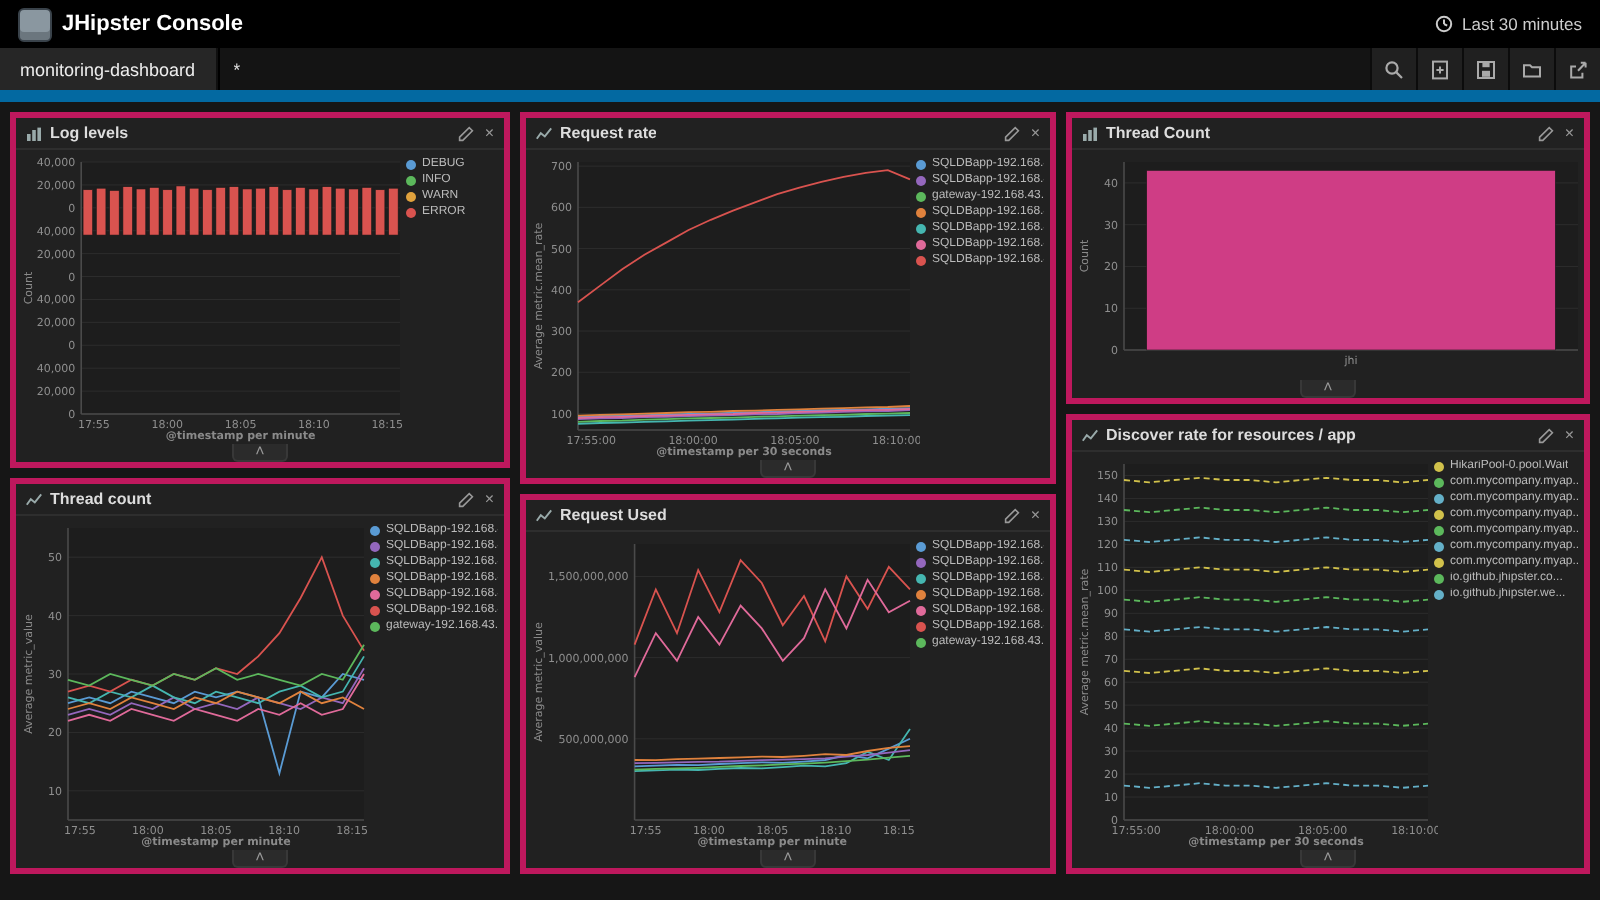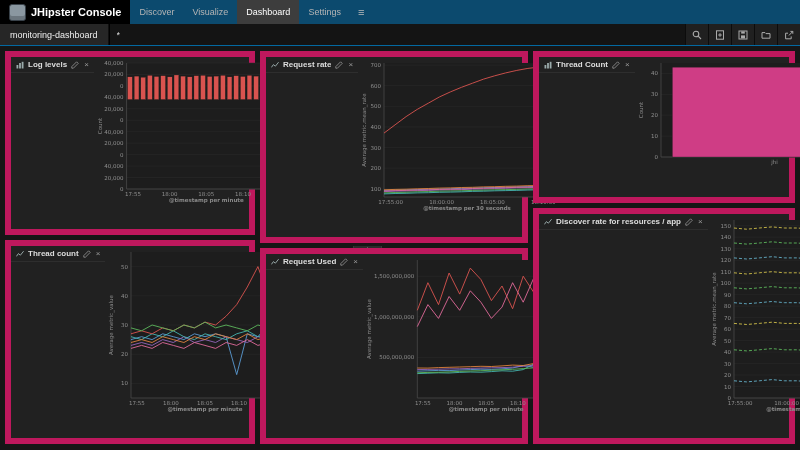--- a/index.html
+++ b/index.html
@@ -1,44 +1,44 @@
 <!DOCTYPE html>
 <html><head>
 <meta charset="utf-8">
 <style>
   html,body{margin:0;padding:0;}
   body{width:800px;height:450px;background:#161616;font-family:"Liberation Sans",sans-serif;overflow:hidden;}
   svg text{font-family:"DejaVu Sans",sans-serif;}
 
   
-  .navbar{height:24px;background:#0c4a6e;display:flex;align-items:stretch;color:#ccc;}
+  .navbar{height:24px;background:#000000;display:flex;align-items:stretch;color:#ccc;}
   .brand{display:flex;align-items:center;gap:5px;padding:0 9px;background:#000;}
   .logo{width:15px;height:15px;border-radius:3px;background:#8a97a0;border:1px solid #39424a;box-shadow:inset 0 -4px 0 #6b767e;}
   .brand-title{color:#fff;font-size:11px;font-weight:bold;white-space:nowrap;}
   .nav-items{display:flex;align-items:stretch;font-size:9px;}
   .nav-item{padding:0 9px;display:flex;align-items:center;color:#b5b5b5;cursor:pointer;}
   .nav-item.active{background:#3d3d3d;color:#fff;}
   .nav-burger{padding:0 8px;display:flex;align-items:center;font-size:11px;color:#bbb;cursor:pointer;}
   .nav-right{margin-left:auto;display:flex;align-items:center;gap:4px;padding-right:9px;font-size:8.5px;color:#ccc;cursor:pointer;}
 
   
-  .toolbar{height:21px;background:#1e1e1e;border-bottom:1px solid #0369a1;display:flex;align-items:stretch;}
+  .toolbar{height:21px;background:#1e1e1e;border-bottom:6px solid #0369a1;display:flex;align-items:stretch;}
   .dash-title{font-size:9px;color:#eee;padding:0 10px;border-right:1px solid #101010;display:flex;align-items:center;background:#262626;white-space:nowrap;}
   .query-input{flex:1;background:#141414;border:none;border-left:1px solid #000;color:#ddd;font-size:9px;padding:0 7px;font-family:inherit;outline:none;}
   .tb-btn{width:22px;display:flex;align-items:center;justify-content:center;background:#202020;border-left:1px solid #0c0c0c;cursor:pointer;}
 
   
   .content{display:flex;gap:5px;padding:5px;}
   .col{display:flex;flex-direction:column;gap:5px;}
   .col-left{width:250px;}
   .col-mid{width:268px;}
   .col-right{flex:1;min-width:0;}
 
   
-  .panel{background:#212121;border:6px solid #be185d;display:flex;flex-direction:row;}
+  .panel{background:#212121;border:3px solid #be185d;display:flex;flex-direction:column;}
   .p-head{height:15px;flex:none;display:flex;align-items:center;gap:4px;padding:0 5px;border-bottom:1px solid #2e2e2e;}
   .p-icon{display:flex;align-items:center;}
   .p-title{font-size:8px;font-weight:bold;color:#ddd;white-space:nowrap;overflow:hidden;cursor:pointer;}
   .p-tools{margin-left:auto;display:flex;align-items:center;gap:5px;}
   .p-tool{color:#999;cursor:pointer;display:flex;align-items:center;font-size:8px;line-height:1;}
   .p-body{flex:1;display:flex;min-height:0;padding:1px 2px;}
   .chart{flex:1;min-width:0;}
   .legend{width:64px;flex:none;overflow:hidden;padding:3px 1px 0 2px;}
   .legend.wide{width:72px;}
   .legend.narrow{width:46px;}
@@ -49,26 +49,26 @@
   .chev{font-size:8px;color:#999;line-height:8px;background:#2b2b2b;border:1px solid #383838;border-top:none;padding:0 11px;border-radius:0 0 3px 3px;}
 </style>
 </head>
 <body>
 
 <div class="navbar">
   <div class="brand">
     <div class="logo"></div>
     <span class="brand-title">JHipster Console</span>
   </div>
-  <div class="nav-items">
-    <span class="nav-item">Discover</span>
-    <span class="nav-item">Visualize</span>
-    <span class="nav-item active">Dashboard</span>
-    <span class="nav-item">Settings</span>
-    <span class="nav-burger">≡</span>
+  <div class="nav-right">
+    <svg width="10" height="10" viewBox="0 0 10 10">
+      <circle cx="5" cy="5" r="3.6" fill="none" stroke="#ccc" stroke-width="1"></circle>
+      <path d="M5 5 L5 2.8 M5 5 L6.6 5.8" stroke="#ccc" stroke-width="1" fill="none"></path>
+    </svg>
+    <span>Last 30 minutes</span>
   </div>
 </div>
 
 <div class="toolbar">
   <span class="dash-title">monitoring-dashboard</span>
   <input class="query-input" value="*" style="">
   <span class="tb-btn">
     <svg width="10" height="10" viewBox="0 0 10 10">
       <circle cx="4" cy="4" r="2.8" fill="none" stroke="#aaa" stroke-width="1.1"></circle>
       <line x1="6.2" y1="6.2" x2="9" y2="9" stroke="#aaa" stroke-width="1.1"></line>

